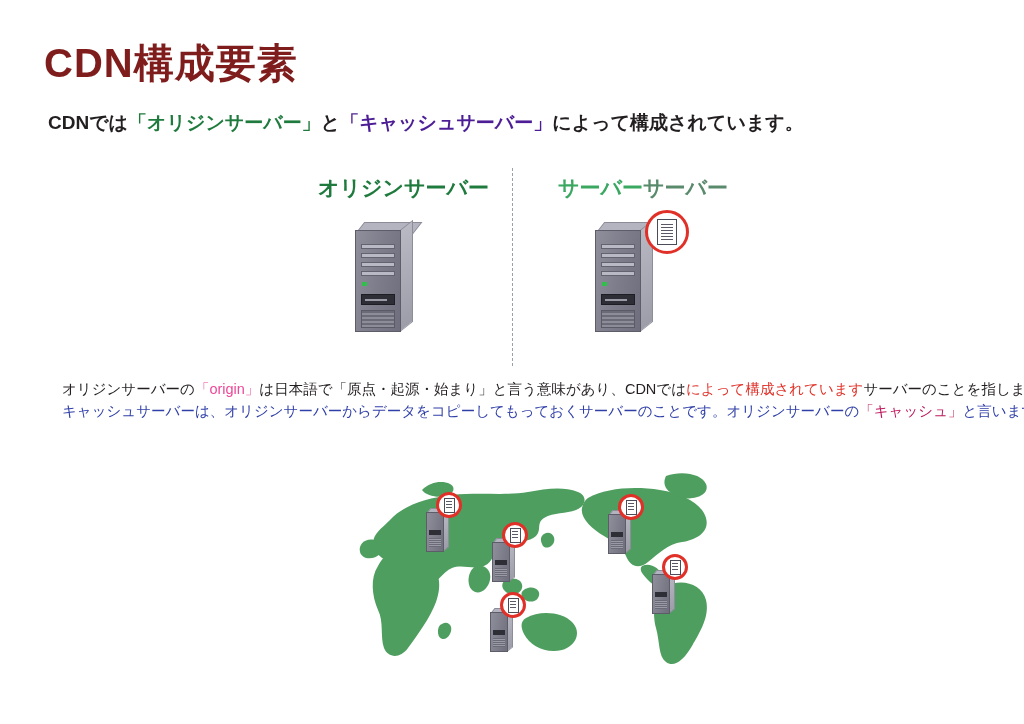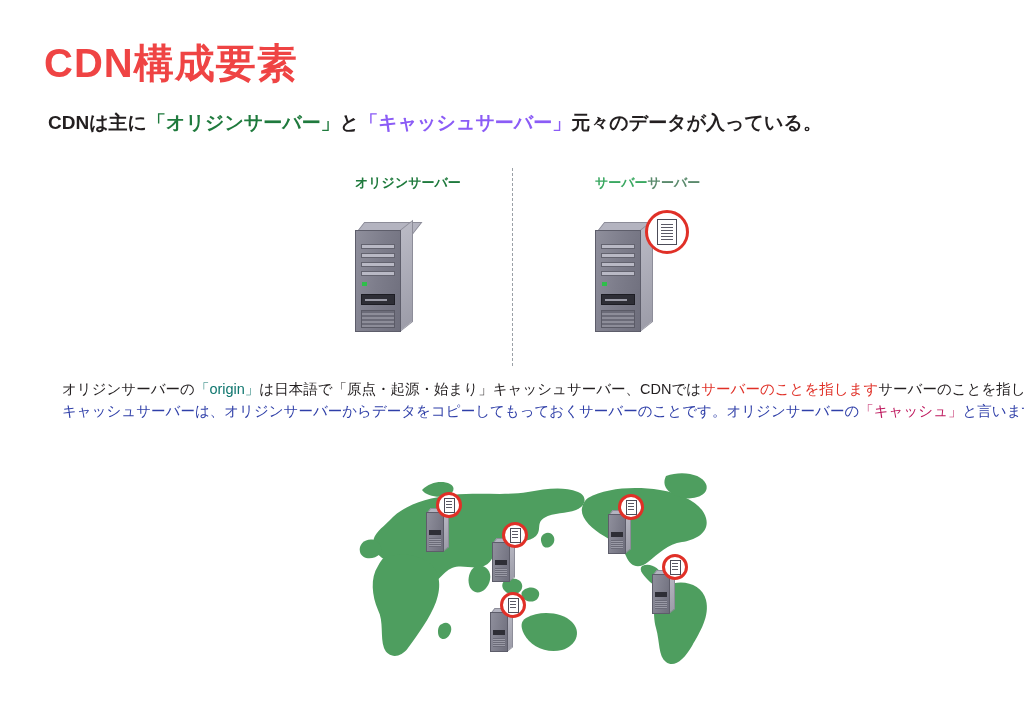--- a/index.html
+++ b/index.html
@@ -21,44 +21,43 @@
   }
 
   
   .title {
     position: absolute;
     left: 44px;
     top: 36px;
     font-size: 40px;
     font-weight: bold;
     letter-spacing: 1px;
-    color: #ef4444;
+    color: #7f1d1d;
     white-space: nowrap;
   }
 
   
   .lead {
     position: absolute;
     left: 48px;
     top: 110px;
     font-size: 19px;
     font-weight: bold;
     color: #231f20;
     white-space: nowrap;
   }
   .lead .origin-word { color: #1f7a3d; }
-  .lead .cache-word  { color: #8b5cf6; }
+  .lead .cache-word  { color: #4c1d95; }
 
   
   .col-heading {
     position: absolute;
-    font-size: 13px;
+    font-size: 21px;
     font-weight: bold;
     white-space: nowrap;
-    margin-left: 37px;
   }
   #origin-heading {
     left: 318px;
     top: 174px;
     color: #1f7a3d;
   }
   #cache-heading {
     left: 558px;
     top: 174px;
   }
@@ -193,21 +192,21 @@
     position: absolute;
     left: 62px;
     top: 378px;
     width: 920px;
     font-size: 14.5px;
     line-height: 22px;
     color: #231f20;
   }
   .paragraph .line { white-space: nowrap; }
   .paragraph .hl-red  { color: #e03027; }
-  .paragraph .hl-blue { color: #0f766e; }
+  .paragraph .hl-blue { color: #ec4899; }
   .paragraph .line-cache { color: #2f3fa8; }
   .paragraph .line-cache .hl-red { color: #be185d; }
 
   
   .map-wrap {
     position: absolute;
     left: 330px;
     top: 462px;
     width: 420px;
     height: 220px;
@@ -270,21 +269,21 @@
   .node { position: absolute; }
 </style>
 </head>
 <body>
 
 <div class="slide">
 
   <div class="title">CDN構成要素</div>
 
   <div class="lead">
-    <span>CDNは主に</span><span class="origin-word">「オリジンサーバー」</span><span>と</span><span class="cache-word">「キャッシュサーバー」</span><span>元々のデータが入っている。</span>
+    <span>CDNでは</span><span class="origin-word">「オリジンサーバー」</span><span>と</span><span class="cache-word">「キャッシュサーバー」</span><span>によって構成されています。</span>
   </div>
 
   <div class="col-heading" id="origin-heading">オリジンサーバー</div>
 
   <div class="col-heading" id="cache-heading">
     <span class="kana">サーバー</span><span class="tail">サーバー</span>
   </div>
 
   <div class="divider"></div>
 
@@ -313,21 +312,21 @@
     <div class="panel" style="top:72px"></div>
     <div class="vent" style="top:88px"></div>
   </div>
 
   <div class="doc-badge" id="cache-doc-badge">
     <div class="doc"></div>
   </div>
 
   <div class="paragraph">
     <div class="line">
-      <span>オリジンサーバーの</span><span class="hl-blue">「origin」</span><span>は日本語で「原点・起源・始まり」キャッシュサーバー、CDNでは</span><span class="hl-red">サーバーのことを指します</span><span>サーバーのことを指します。</span>
+      <span>オリジンサーバーの</span><span class="hl-blue">「origin」</span><span>は日本語で「原点・起源・始まり」と言う意味があり、CDNでは</span><span class="hl-red">によって構成されています</span><span>サーバーのことを指します。</span>
     </div>
     <div class="line line-cache">
       <span>キャッシュサーバーは、オリジンサーバーからデータをコピーしてもっておくサーバーのことです。オリジンサーバーの</span><span class="hl-red">「キャッシュ」</span><span>と言います。</span>
     </div>
   </div>
 
   <div class="map-wrap">
     <svg width="420" height="220" viewBox="0 0 420 220">
       <g fill="#4e9e5f">
 

